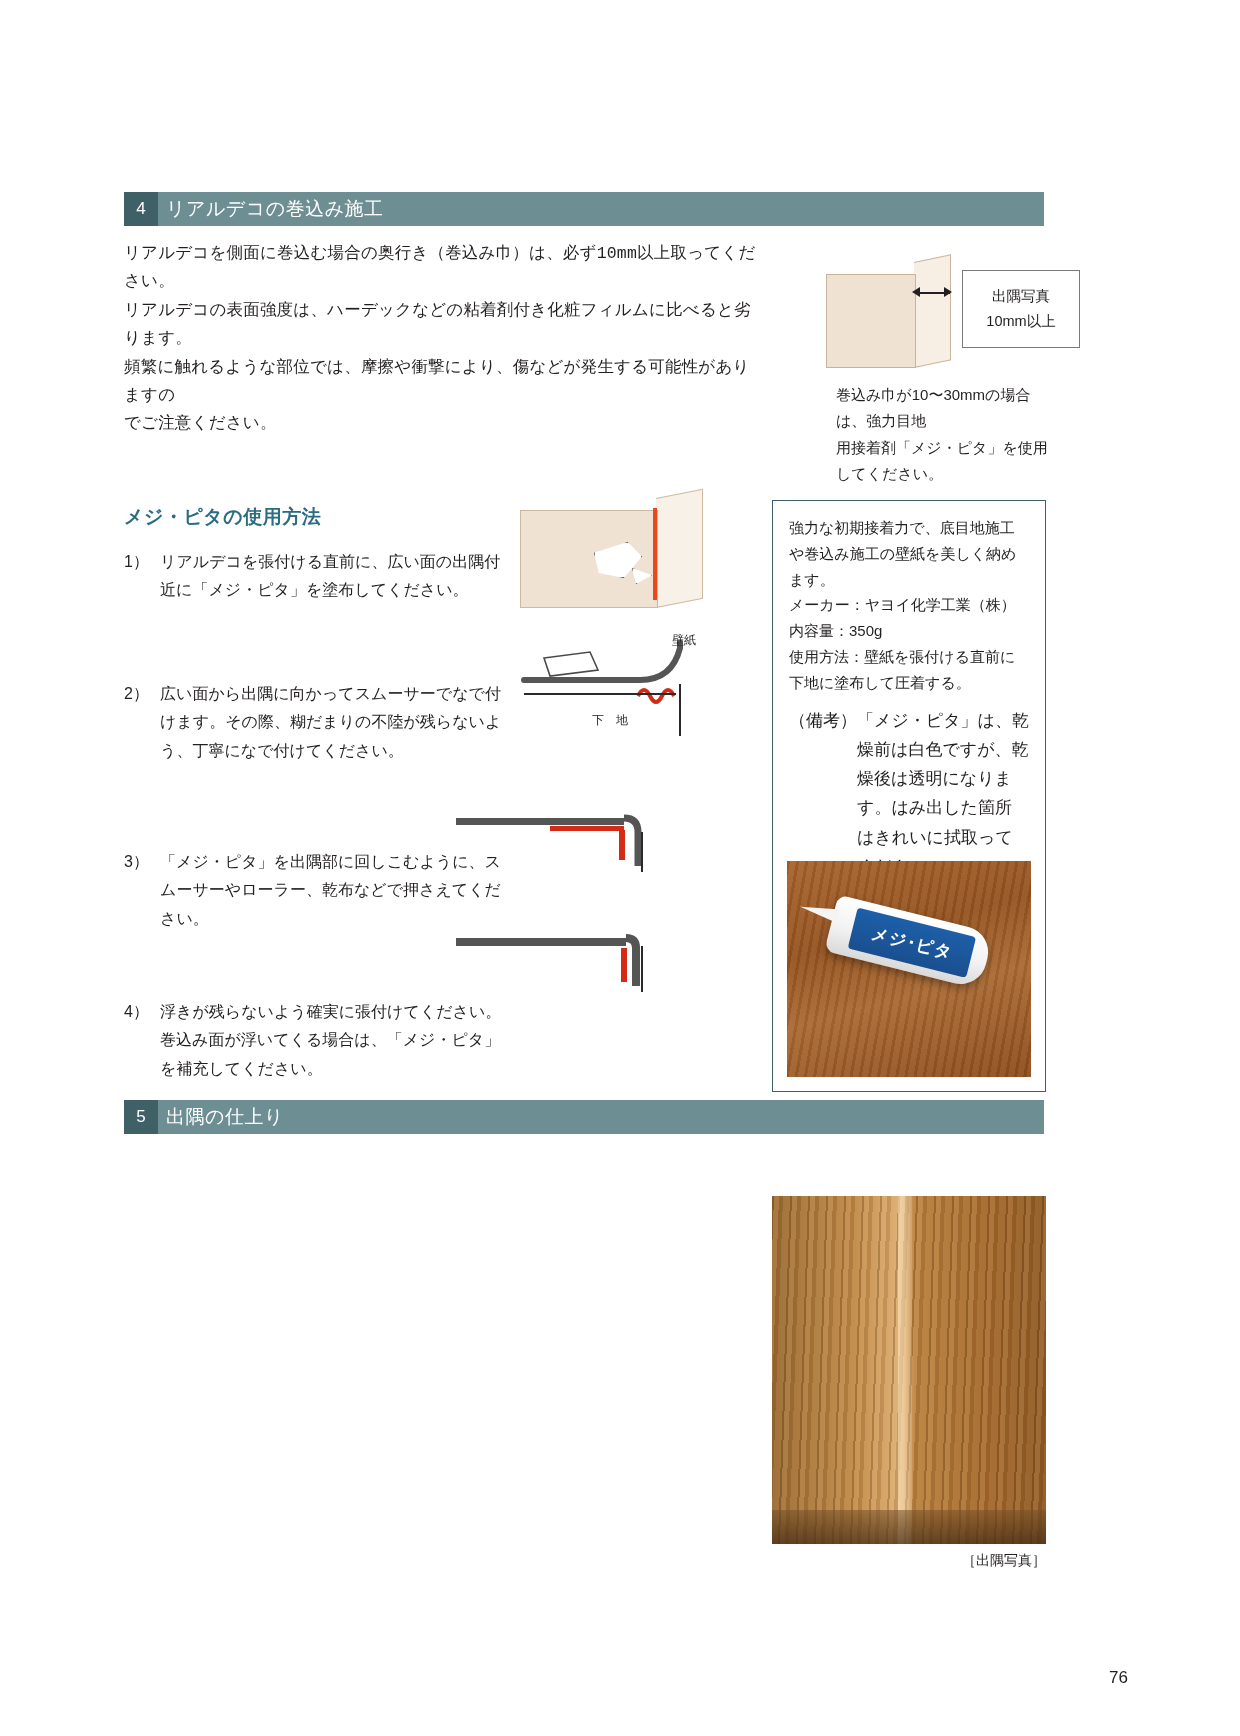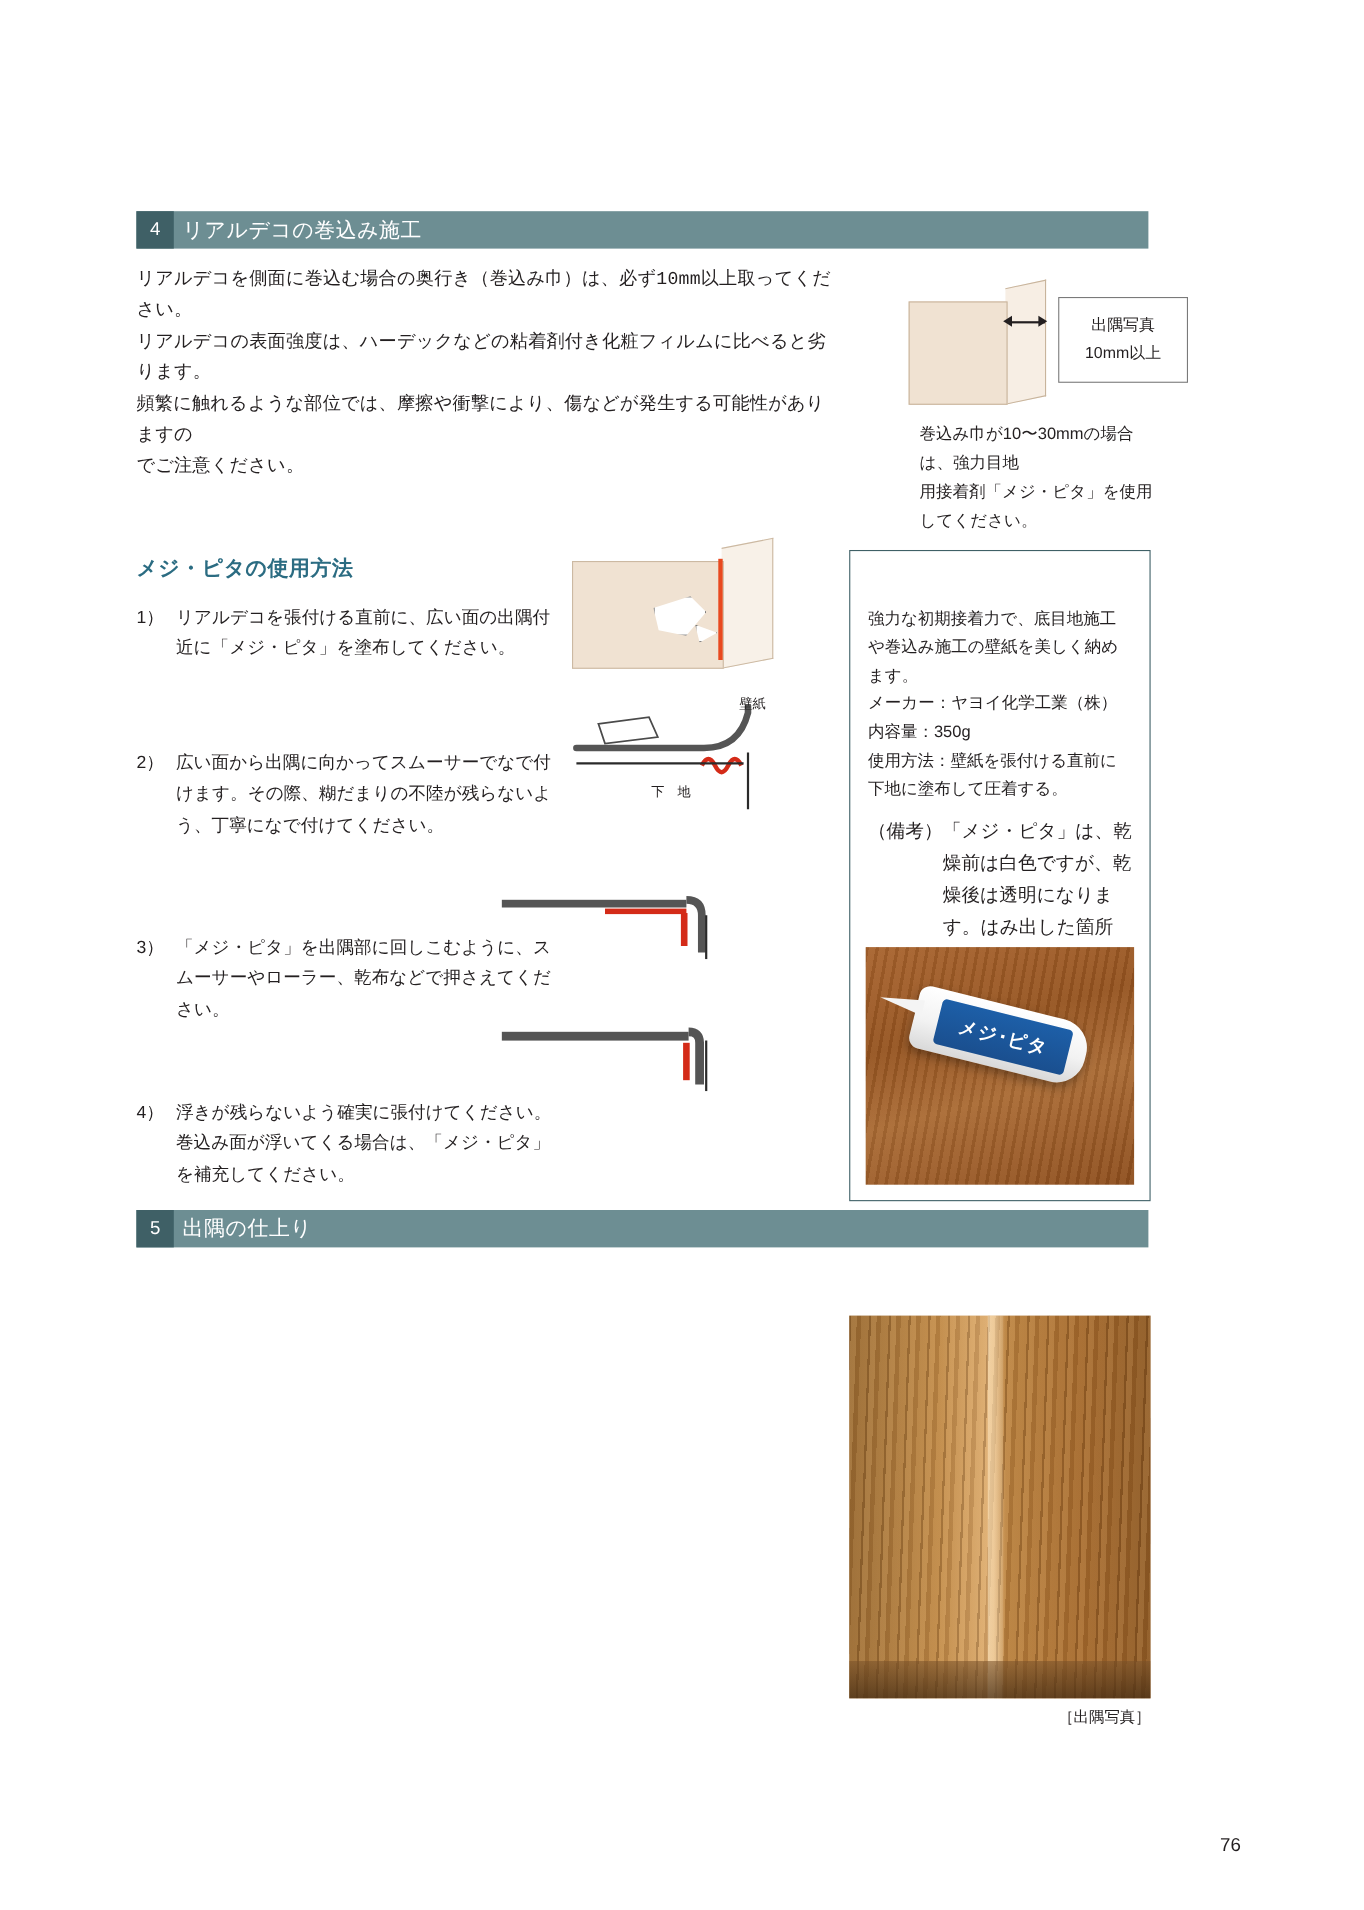--- a/index.html
+++ b/index.html
@@ -386,21 +386,21 @@
   <div class="ill ill4">
     <svg width="220" height="72" viewBox="0 0 220 72">
       <rect x="0" y="18" width="170" height="8" fill="#555555"></rect>
       <path d="M170 18 q10 0 10 10 L180 66" stroke="#555555" stroke-width="8" fill="none"></path>
       <rect x="165" y="28" width="6" height="34" fill="#d42b18"></rect>
       <line x1="186" y1="26" x2="186" y2="72" stroke="#2a2a2a" stroke-width="2"></line>
     </svg>
   </div>
 
   <div class="info-box">
-    <div class="info-body" style="white-space:pre-line;margin-top:35px;">強力な初期接着力で、底目地施工や巻込み施工の壁紙を美しく納めます。
+    <div class="info-body" style="white-space:pre-line;">強力な初期接着力で、底目地施工や巻込み施工の壁紙を美しく納めます。
 メーカー：ヤヨイ化学工業（株）
 内容量：350g
 使用方法：壁紙を張付ける直前に下地に塗布して圧着する。</div>
     <div class="info-note">
       <div class="lbl">（備考）</div>
       <div class="txt">「メジ・ピタ」は、乾燥前は白色ですが、乾燥後は透明になります。はみ出した箇所はきれいに拭取ってください。</div>
     </div>
 
     <div class="product-photo">
       <div class="tube">

